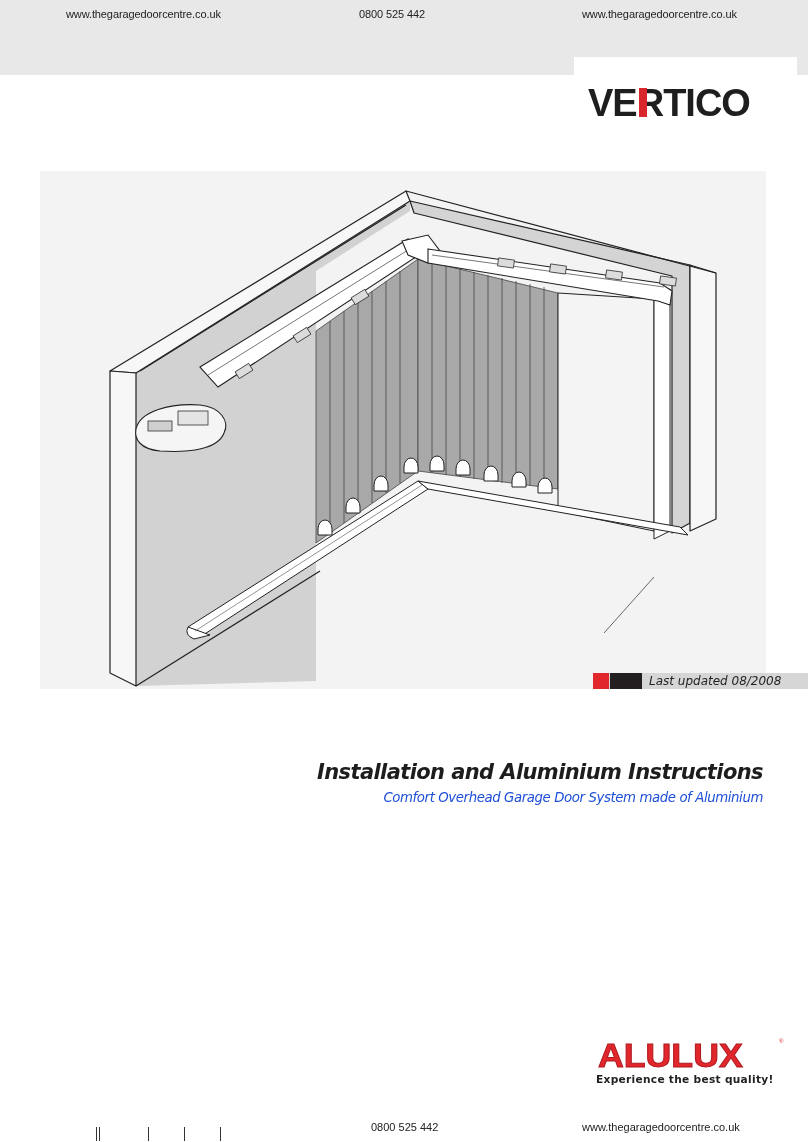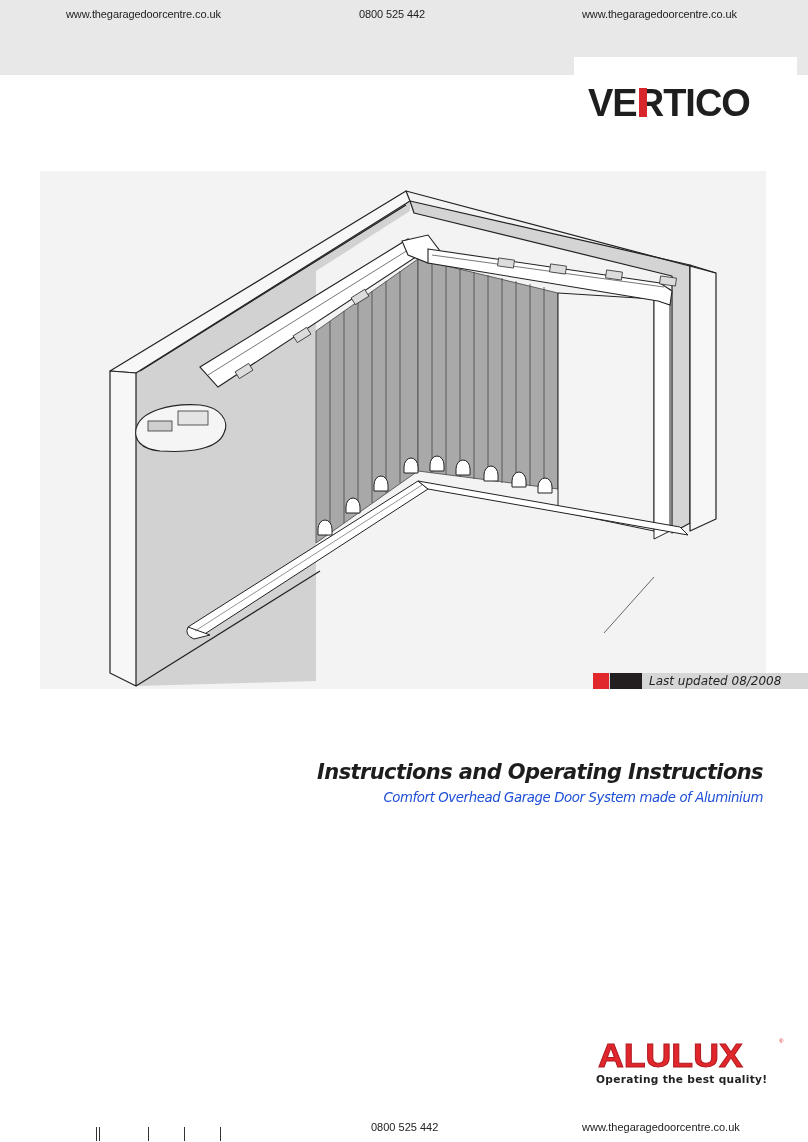--- a/index.html
+++ b/index.html
@@ -140,27 +140,27 @@
     <line x1="564" y1="462" x2="614" y2="406" stroke="#444" stroke-width="0.8"></line>
   </svg>
 </div>
 
 <div class="updated-bar">
   <div class="upd-red"></div>
   <div class="upd-black"></div>
   <span class="upd-text">Last updated 08/2008</span>
 </div>
 
-<div class="title">Instructions and Operating Instructions</div>
+<div class="title">Installation and Aluminium Instructions</div>
 <div class="subtitle">Comfort Overhead Garage Door System made of Aluminium</div>
 
 <div class="alulux">
   <span class="alulux-word">ALULUX</span>
   <span class="alulux-reg">®</span>
-  <span class="alulux-tag">Operating the best quality!</span>
+  <span class="alulux-tag">Experience the best quality!</span>
 </div>
 
 <div class="tick" style="left:96px;"></div>
 <div class="tick" style="left:99px;"></div>
 <div class="tick" style="left:148px;"></div>
 <div class="tick" style="left:184px;"></div>
 <div class="tick" style="left:220px;"></div>
 
 <span class="ftr-text ftr-mid">0800 525 442</span>
 <span class="ftr-text ftr-right">www.thegaragedoorcentre.co.uk</span>

